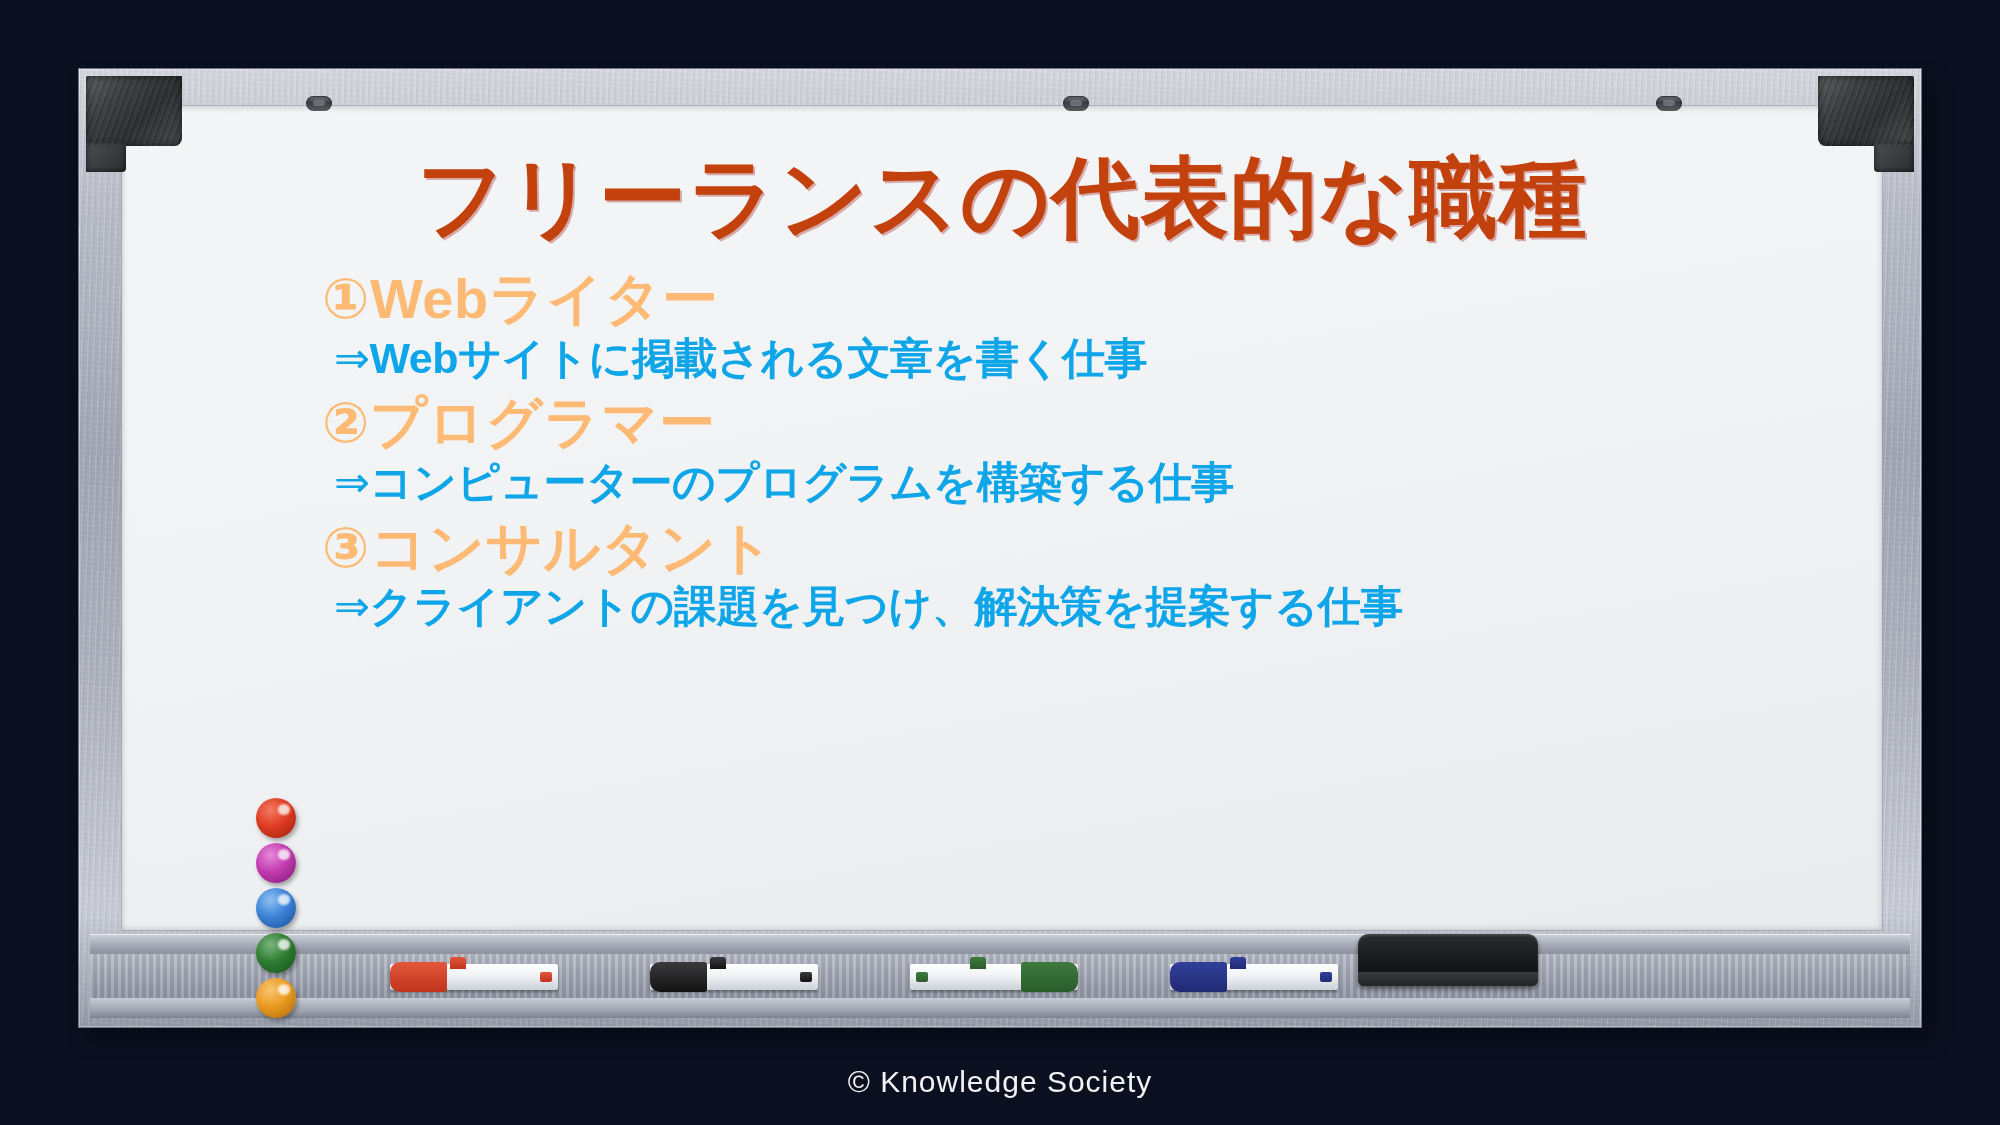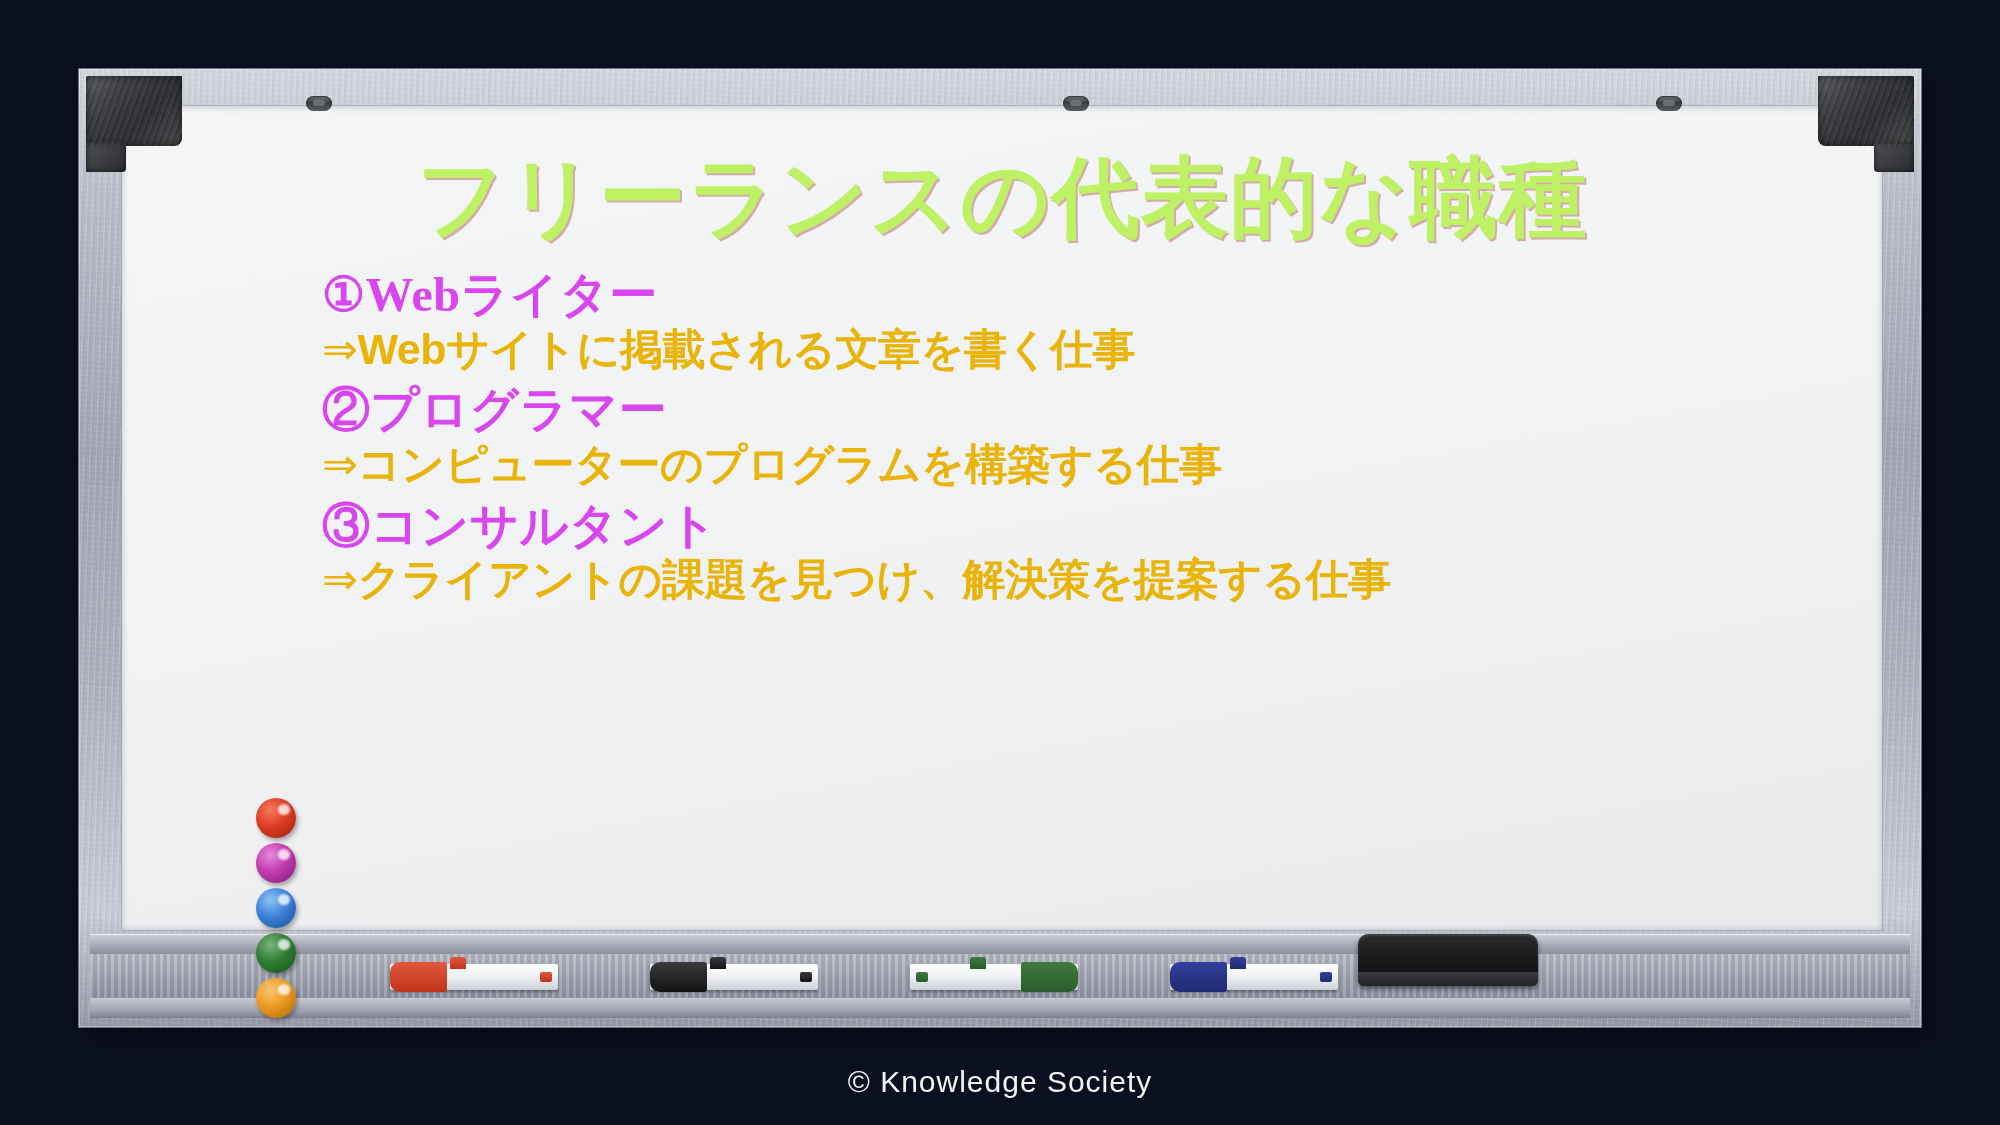--- a/index.html
+++ b/index.html
@@ -258,50 +258,50 @@
     top: 38px;
     right: 40px;
     bottom: 98px;
     z-index: 11;
   }
   .title {
     position: absolute;
     left: 0; right: 0;
     top: 48px;
     text-align: center;
-    color: #bef264;
+    color: #c2410c;
     font-size: 88px;
     line-height: 1;
     font-weight: 700;
     letter-spacing: 1px;
     text-shadow: 2px 2px 0 rgba(150,0,0,0.30);
     white-space: nowrap;
   }
   .items {
     position: absolute;
     left: 200px;
     right: 30px;
     top: 162px;
   }
   .item { margin-bottom: 8px; }
   .item-head {
-    color: #d946ef;
-    font-size: 48px;
+    color: #fdba74;
+    font-size: 56px;
     line-height: 1.12;
     font-weight: 700;
     letter-spacing: 0.5px;
     white-space: nowrap;
-    font-family: Liberation Serif, serif;
   }
   .item-desc {
-    color: #eab308;
+    color: #0ea5e9;
     font-size: 43px;
     line-height: 1.2;
     font-weight: 700;
     letter-spacing: -0.5px;
+    margin-left: 12px;
     margin-top: 2px;
     white-space: nowrap;
   }
   .arrow { font-weight: 400; }
 
   
   .footer {
     position: absolute;
     left: 0; right: 0;
     bottom: 26px;

